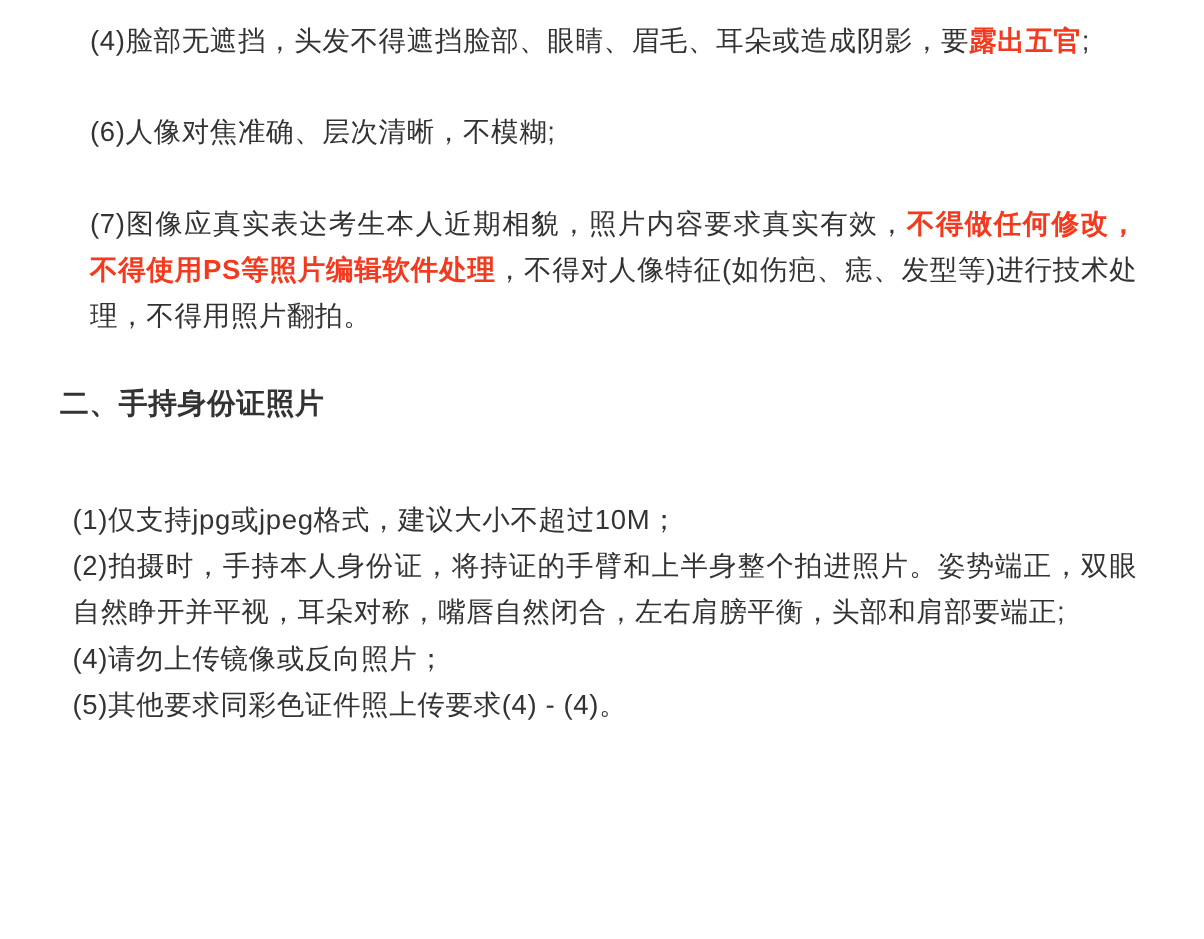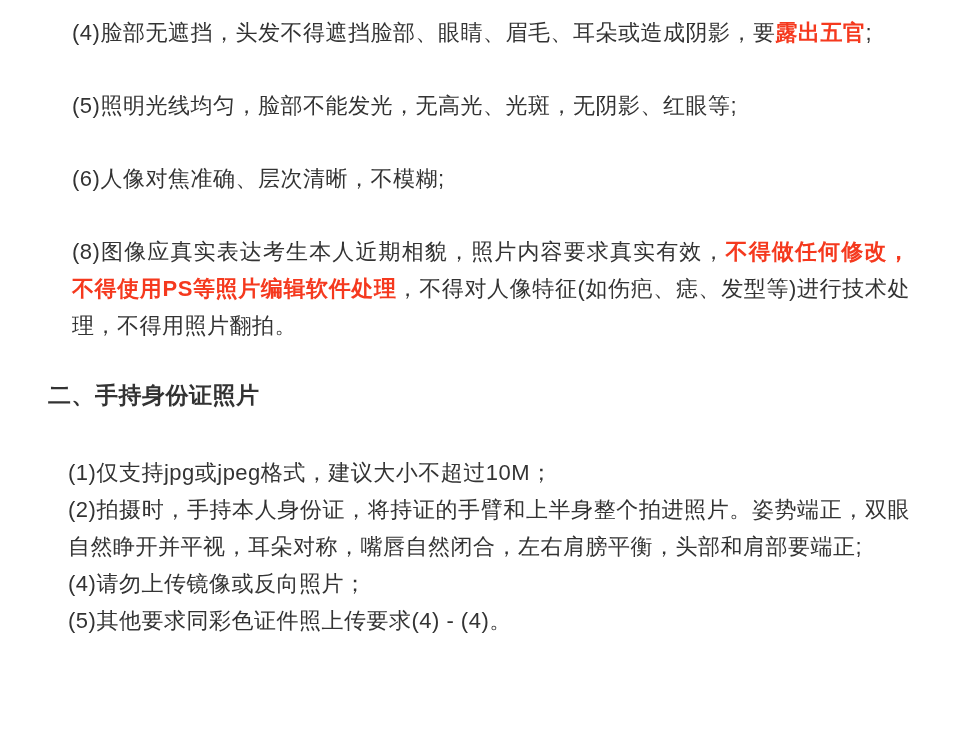--- a/index.html
+++ b/index.html
@@ -20,54 +20,51 @@
     font-size: 22px;
     line-height: 37px;
     letter-spacing: 0.5px;
     text-align: justify;
   }
   .red-bold {
     color: var(--accent-red, #f5391e);
     font-weight: 700;
   }
   .section-heading {
-    margin: 0 0 44px 0;
+    margin: 0 0 60px 0;
     font-size: 23px;
     line-height: 30px;
     letter-spacing: 0.5px;
   }
   .section-heading .title { font-weight: 700; }
   .item-p {
-    margin: 0 0 0 20px;
+    margin: 0 0 0 10px;
     font-size: 22px;
     line-height: 37px;
     letter-spacing: 0.5px;
     text-align: justify;
   }
 </style>
 </head>
 <body style="color: rgb(51, 51, 51);">
 
 <div class="page">
 
   <p class="req-p">
     <span>(4)脸部无遮挡，头发不得遮挡脸部、眼睛、眉毛、耳朵或造成阴影，要</span><span class="red-bold">露出五官</span><span>;</span>
   </p>
 
-  <p class="req-p">
-    <span>(5)照明光线均匀，脸部不能发光，无高光、光斑，无阴影、红眼等;</span>
-  </p>
 
   <p class="req-p">
     <span>(6)人像对焦准确、层次清晰，不模糊;</span>
   </p>
 
 
   <p class="req-p">
-    <span>(8)图像应真实表达考生本人近期相貌，照片内容要求真实有效，</span><span class="red-bold">不得做任何修改，不得使用PS等照片编辑软件处理</span><span>，不得对人像特征(如伤疤、痣、发型等)进行技术处理，不得用照片翻拍。</span>
+    <span>(7)图像应真实表达考生本人近期相貌，照片内容要求真实有效，</span><span class="red-bold">不得做任何修改，不得使用PS等照片编辑软件处理</span><span>，不得对人像特征(如伤疤、痣、发型等)进行技术处理，不得用照片翻拍。</span>
   </p>
 
   <h2 class="section-heading">
     <span class="prefix">二、</span><span class="title">手持身份证照片</span>
   </h2>
 
   <p class="item-p">
     <span>(1)仅支持jpg或jpeg格式，建议大小不超过10M；</span>
   </p>
   <p class="item-p">

